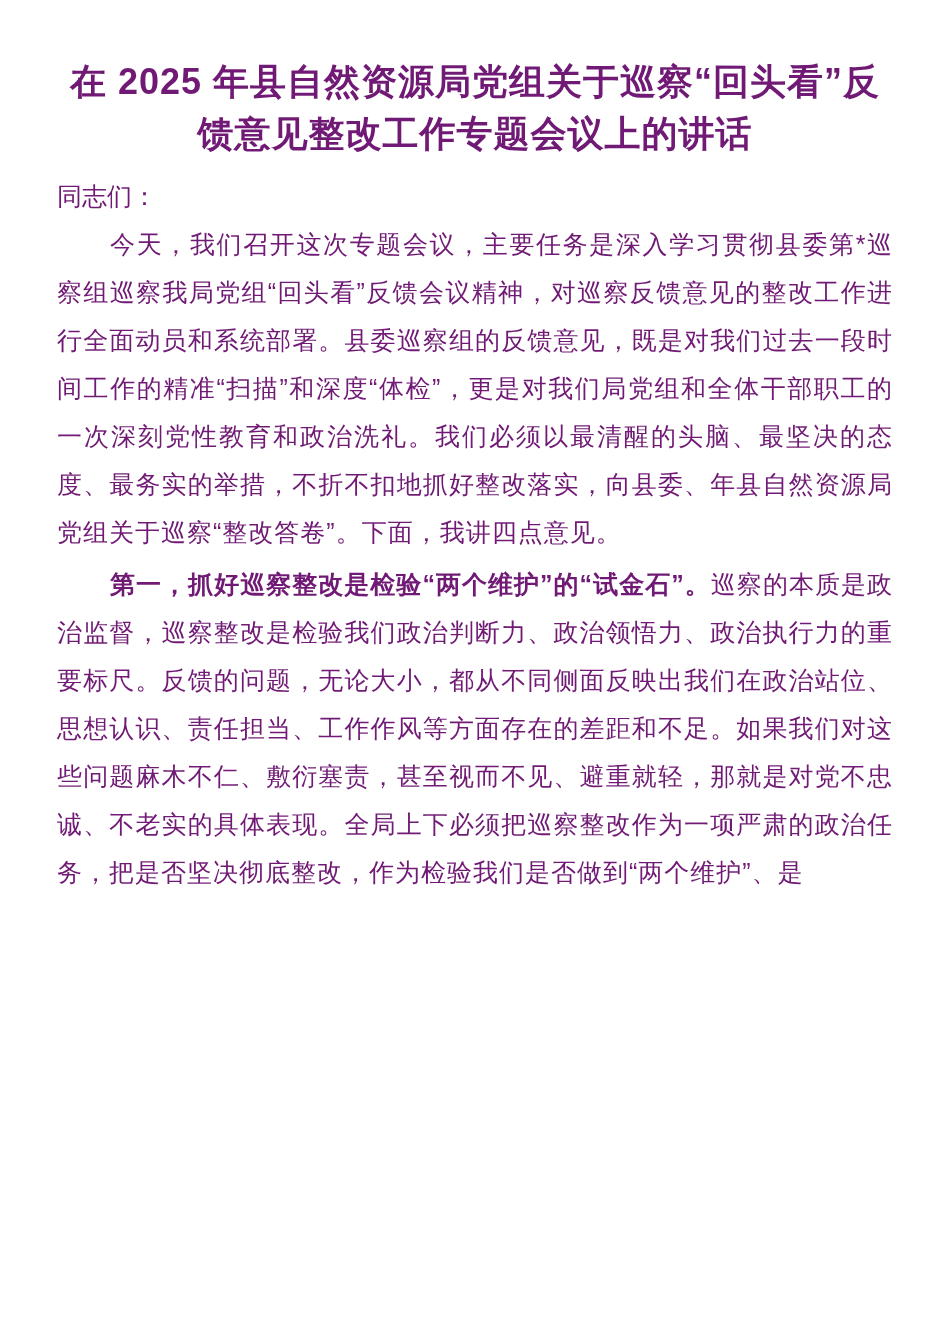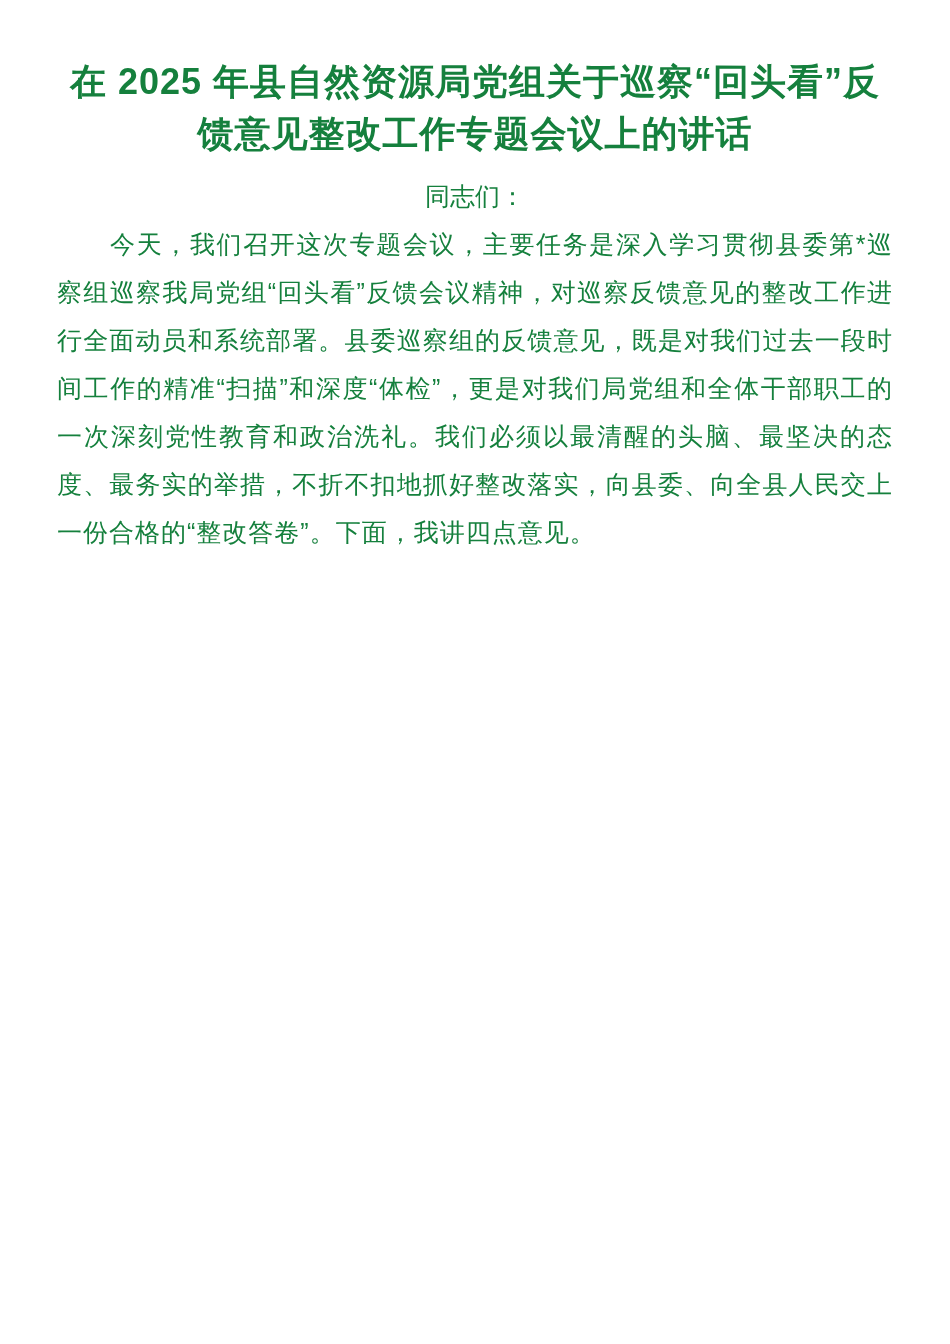--- a/index.html
+++ b/index.html
@@ -6,39 +6,39 @@
     margin: 0;
     padding: 0;
     background: #ffffff;
   }
   .page {
     position: relative;
     width: 950px;
     height: 1344px;
     margin: 0;
     background: #ffffff;
-    color: #15803d;
+    color: #701a75;
     box-sizing: border-box;
     padding: 56px 57px 0 57px;
     overflow: hidden;
     font-family: "Liberation Sans", "DejaVu Sans", sans-serif;
   }
   .doc-title {
     font-size: 36px;
     font-weight: 700;
     line-height: 52px;
     text-align: center;
     margin: 0 0 12px 0;
     letter-spacing: 1px;
   }
   .salutation {
     font-size: 25px;
     line-height: 48px;
     margin: 0;
-    text-align: center;
+    text-align: left;
   }
   .para {
     font-size: 25px;
     line-height: 48px;
     margin: 0 0 4px 0;
     text-align: justify;
     text-indent: 53px;
     letter-spacing: 1px;
   }
   .para.heading {
@@ -50,17 +50,18 @@
   }
 </style>
 </head>
 <body>
 
 <div class="page">
   <h1 class="doc-title">在 2025 年县自然资源局党组关于巡察“回头看”反馈意见整改工作专题会议上的讲话</h1>
 
   <p class="salutation">同志们：</p>
 
-  <p class="para">今天，我们召开这次专题会议，主要任务是深入学习贯彻县委第*巡察组巡察我局党组“回头看”反馈会议精神，对巡察反馈意见的整改工作进行全面动员和系统部署。县委巡察组的反馈意见，既是对我们过去一段时间工作的精准“扫描”和深度“体检”，更是对我们局党组和全体干部职工的一次深刻党性教育和政治洗礼。我们必须以最清醒的头脑、最坚决的态度、最务实的举措，不折不扣地抓好整改落实，向县委、向全县人民交上一份合格的“整改答卷”。下面，我讲四点意见。</p>
+  <p class="para">今天，我们召开这次专题会议，主要任务是深入学习贯彻县委第*巡察组巡察我局党组“回头看”反馈会议精神，对巡察反馈意见的整改工作进行全面动员和系统部署。县委巡察组的反馈意见，既是对我们过去一段时间工作的精准“扫描”和深度“体检”，更是对我们局党组和全体干部职工的一次深刻党性教育和政治洗礼。我们必须以最清醒的头脑、最坚决的态度、最务实的举措，不折不扣地抓好整改落实，向县委、年县自然资源局党组关于巡察“整改答卷”。下面，我讲四点意见。</p>
 
 
 
+  <p class="para"><span class="lead">第一，抓好巡察整改是检验“两个维护”的“试金石”。</span><span>巡察的本质是政治监督，巡察整改是检验我们政治判断力、政治领悟力、政治执行力的重要标尺。反馈的问题，无论大小，都从不同侧面反映出我们在政治站位、思想认识、责任担当、工作作风等方面存在的差距和不足。如果我们对这些问题麻木不仁、敷衍塞责，甚至视而不见、避重就轻，那就是对党不忠诚、不老实的具体表现。全局上下必须把巡察整改作为一项严肃的政治任务，把是否坚决彻底整改，作为检验我们是否做到“两个维护”、是</span></p>
 </div>
 
 </body></html>

